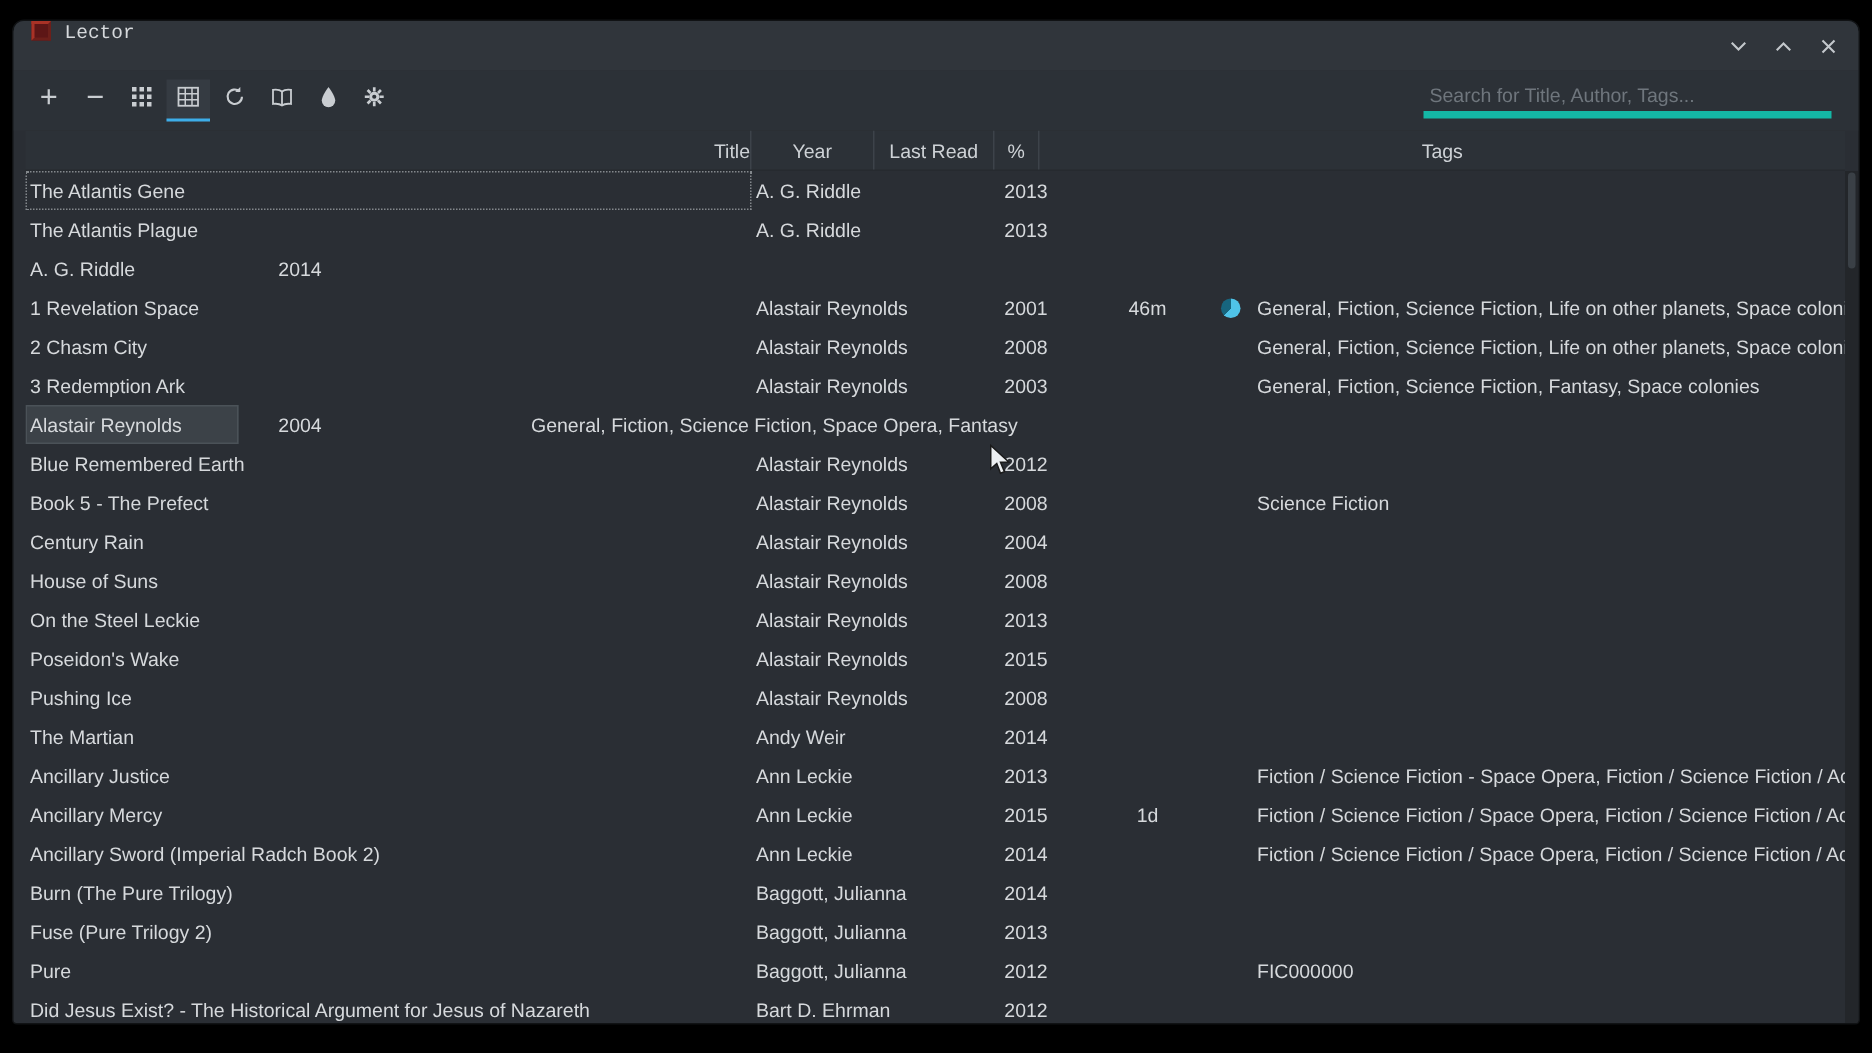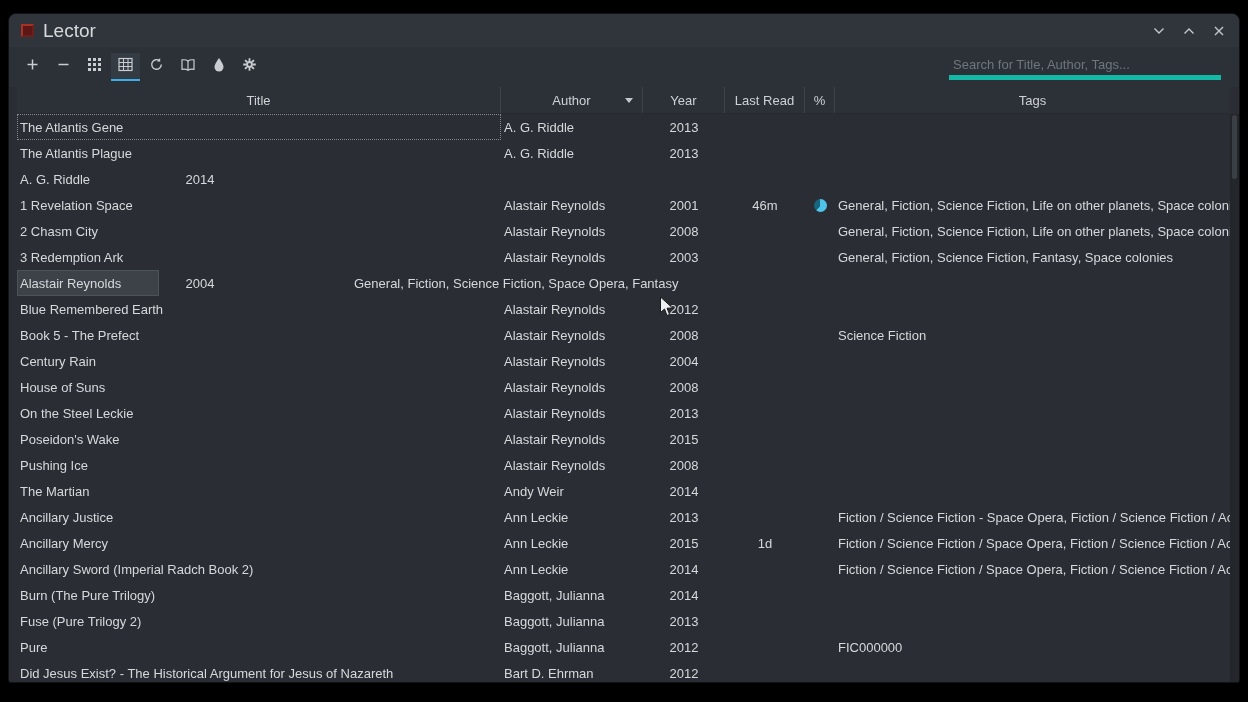--- a/index.html
+++ b/index.html
@@ -16,24 +16,25 @@
     background: var(--view-bg,#2a2e34);
     border:1px solid #101214;
     border-radius:8px 8px 3px 3px;
     display:flex; flex-direction:column;
     overflow:hidden;
   }
   
   .titlebar {
     height:33px; flex:0 0 33px;
     background:var(--titlebar-bg,#30353b);
-    display:flex; align-items:center;
+    display:flex; 
     padding:0 12px;
     color:var(--text,#d6d9dc);
-    font-size:19px;
+    font-size:13px;
+    font-family:Liberation Mono, monospace;
   }
   .app-icon {
     width:13px; height:13px;
     background:#5d1616;
     border:2px solid #a93226;
     border-right-color:#6d1f1a; border-bottom-color:#6d1f1a;
     margin-right:9px;
   }
   .win-controls { margin-left:auto; display:flex; gap:14px; align-items:center; }
   .win-btn { width:16px; height:16px; display:flex; align-items:center; justify-content:center; color:#c3c8cc; cursor:default; }
@@ -85,21 +86,21 @@
     height:100%;
   }
   .th:last-child { border-right:none; }
   .sort-arrow {
     position:absolute; right:9px; top:11px;
     width:0; height:0;
     border-left:4px solid transparent;
     border-right:4px solid transparent;
     border-top:5px solid #c3c8cc;
   }
-  .c-title { width:484px; }
+  .c-title { width:484px;justify-content:flex-end; }
   .c-author { width:142px; }
   .c-year { width:82px; }
   .c-last { width:80px; }
   .c-pct { width:30px; }
   .c-tags { flex:1; min-width:0; }
   .tbody { color:var(--text,#d6d9dc); font-size:13px; }
   .tr { display:flex; height:26px; }
   .td {
     display:flex; align-items:center;
     height:26px; overflow:hidden; white-space:nowrap;
@@ -235,24 +236,20 @@
       </button>
       <div class="search-box">
         <input type="text" value="" placeholder="Search for Title, Author, Tags..." style="">
       </div>
     </div>
 
     <div class="table-area">
       <div class="thead">
         <div class="th c-title">
           <span>Title</span>
-        </div>
-        <div class="th c-author">
-          <span>Author</span>
-          <span class="sort-arrow"></span>
         </div>
         <div class="th c-year">
           <span>Year</span>
         </div>
         <div class="th c-last">
           <span>Last Read</span>
         </div>
         <div class="th c-pct">
           <span>%</span>
         </div>

